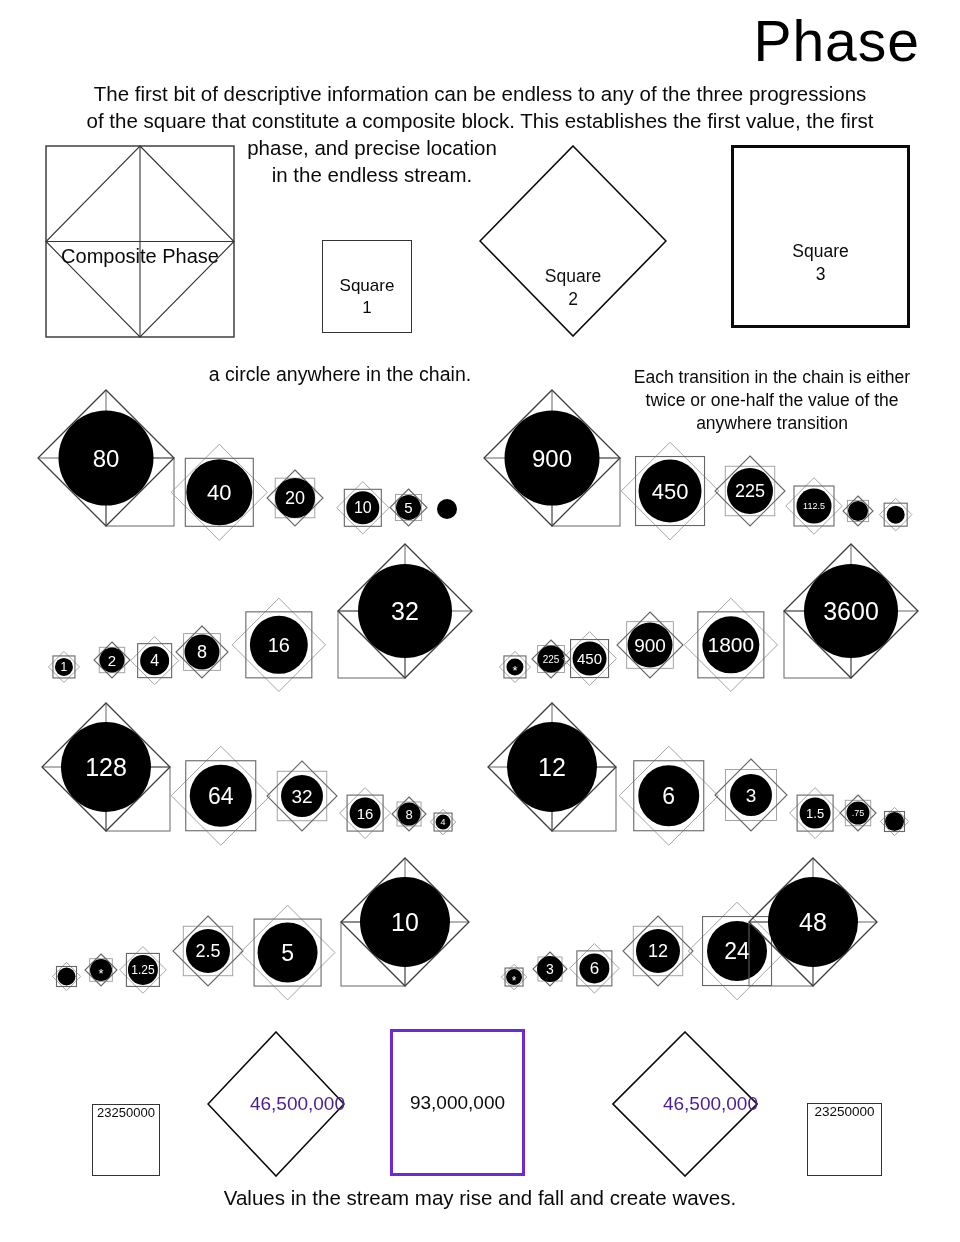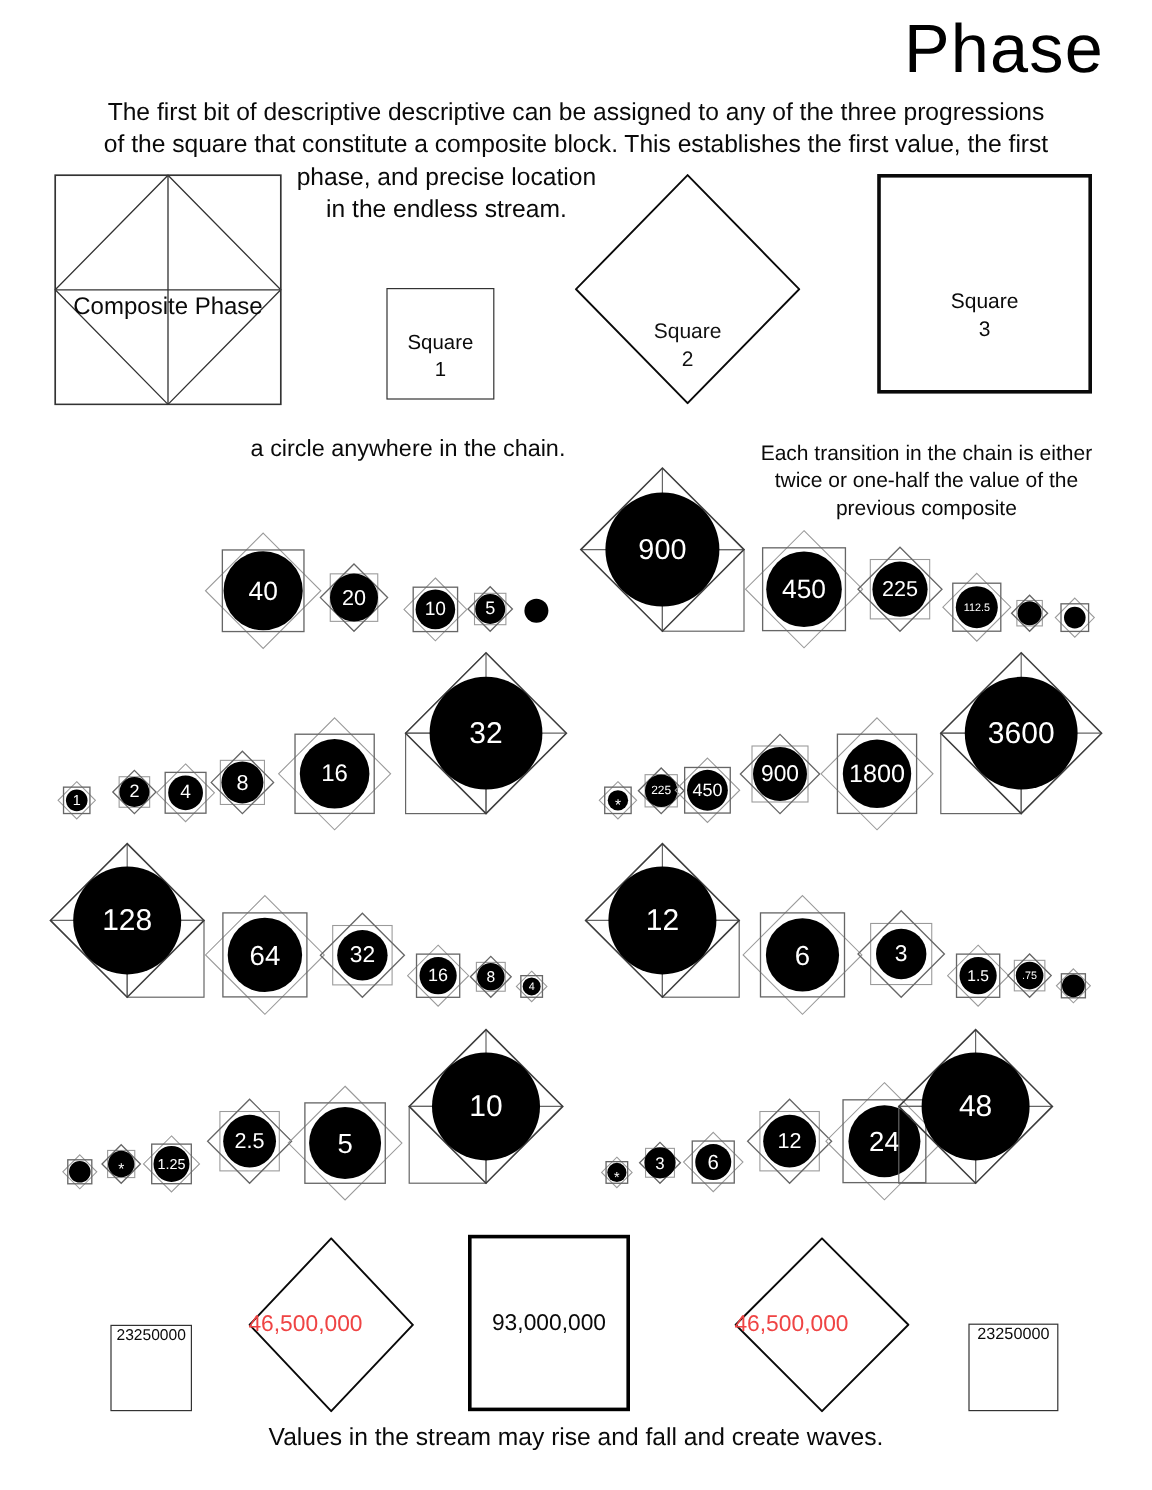--- a/index.html
+++ b/index.html
@@ -22,35 +22,35 @@
   .sq3{left:731px;top:145px;width:179px;height:183px;border:3px solid #0a0a0a;}
   .shape-label{width:100%;text-align:center;font-size:17px;line-height:22px;color:#0a0a0a;}
   .sq1 .shape-label{padding-top:34px;}
   .sq3 .shape-label{padding-top:92px;font-size:17.5px;line-height:23px;}
   .sq2-label{left:479px;top:145px;width:188px;height:192px;font-size:17.5px;line-height:23px;
              display:flex;flex-direction:column;justify-content:flex-start;padding-top:120px;box-sizing:border-box;}
   .composite-label{left:45px;top:245px;width:190px;font-size:20px;color:#0a0a0a;}
 
   .wave-sq{box-sizing:border-box;border:1.4px solid #333;display:flex;justify-content:center;
            font-size:13px;color:#0a0a0a;}
-  .wave-sq-big{box-sizing:border-box;border:3px solid #000000;display:flex;align-items:center;justify-content:center;
+  .wave-sq-big{box-sizing:border-box;border:3px solid #6d28d9;display:flex;align-items:center;justify-content:center;
            font-size:19px;color:#0a0a0a;}
-  .wave-di-label{display:flex;align-items:center;justify-content:flex-start;font-size:19px;color:#ef4444;}
+  .wave-di-label{display:flex;align-items:center;justify-content:flex-end;font-size:19px;color:#4c1d95;}
   .chain-item{position:absolute;}
   svg{display:block;}
 </style>
 </head>
 <body>
 
 <div class="page">
 
   <div class="abs center title">Phase</div>
 
   <div class="abs center intro12">
-    <div>The first bit of descriptive descriptive can be assigned to any of the three progressions</div>
+    <div>The first bit of descriptive information can be endless to any of the three progressions</div>
     <div>of the square that constitute a composite block. This establishes the first value, the first</div>
   </div>
   <div class="abs center intro34">
     <div>phase, and precise location</div>
     <div>in the endless stream.</div>
   </div>
 
   <svg class="abs" style="left:45px;top:145px;" width="190" height="193" viewBox="0 0 190 193">
     <rect x="1" y="1" width="188" height="191" fill="none" stroke="#333" stroke-width="1.4"></rect>
     <polygon points="95,1 189,96.5 95,192 1,96.5" fill="none" stroke="#333" stroke-width="1.1"></polygon>
@@ -80,24 +80,34 @@
       <div>3</div>
     </div>
   </div>
 
   <div class="abs center instr-left">
     <div>a circle anywhere in the chain.</div>
   </div>
   <div class="abs center instr-right">
     <div>Each transition in the chain is either</div>
     <div>twice or one-half the value of the</div>
-    <div>previous composite</div>
+    <div>anywhere transition</div>
   </div>
 
   <div id="chains" class="abs" style="left:0;top:0;width:960px;height:1242px;">
+      <div class="chain-item" style="left: 36px; top: 388px;">
+        <svg width="140" height="140" viewBox="0 0 140 140">
+          <rect x="70" y="70" width="68" height="68" fill="none" stroke="#666666" stroke-width="1"></rect>
+          <line x1="70" y1="2" x2="70" y2="138" stroke="#666666" stroke-width="1"></line>
+          <line x1="2" y1="70" x2="138" y2="70" stroke="#666666" stroke-width="1"></line>
+          <polygon points="70,2 138,70 70,138 2,70" fill="none" stroke="#3d3d3d" stroke-width="1.3"></polygon>
+          <circle cx="70" cy="70" r="47.5" fill="#000000"></circle>
+          <text x="70" y="70" fill="#ffffff" text-anchor="middle" dominant-baseline="central" font-size="24" font-family="&quot;Liberation Sans&quot;,&quot;DejaVu Sans&quot;,sans-serif">80</text>
+        </svg>
+      </div>
       <div class="chain-item" style="left: 167.7px; top: 440.7px;">
         <svg width="102.6" height="102.6" viewBox="0 0 102.6 102.6">
           <polygon points="51.3,3.2239999999999966 99.376,51.3 51.3,99.376 3.2239999999999966,51.3" fill="none" stroke="#9a9a9a" stroke-width="0.9"></polygon>
           <rect x="17.3" y="17.3" width="68" height="68" fill="none" stroke="#666666" stroke-width="1.1"></rect>
           <circle cx="51.3" cy="51.3" r="33" fill="#000000"></circle>
           <text x="51.3" y="51.3" fill="#ffffff" text-anchor="middle" dominant-baseline="central" font-size="22" font-family="&quot;Liberation Sans&quot;,&quot;DejaVu Sans&quot;,sans-serif">40</text>
         </svg>
       </div>
       <div class="chain-item" style="left: 264px; top: 467px;">
         <svg width="62" height="62" viewBox="0 0 62 62">

